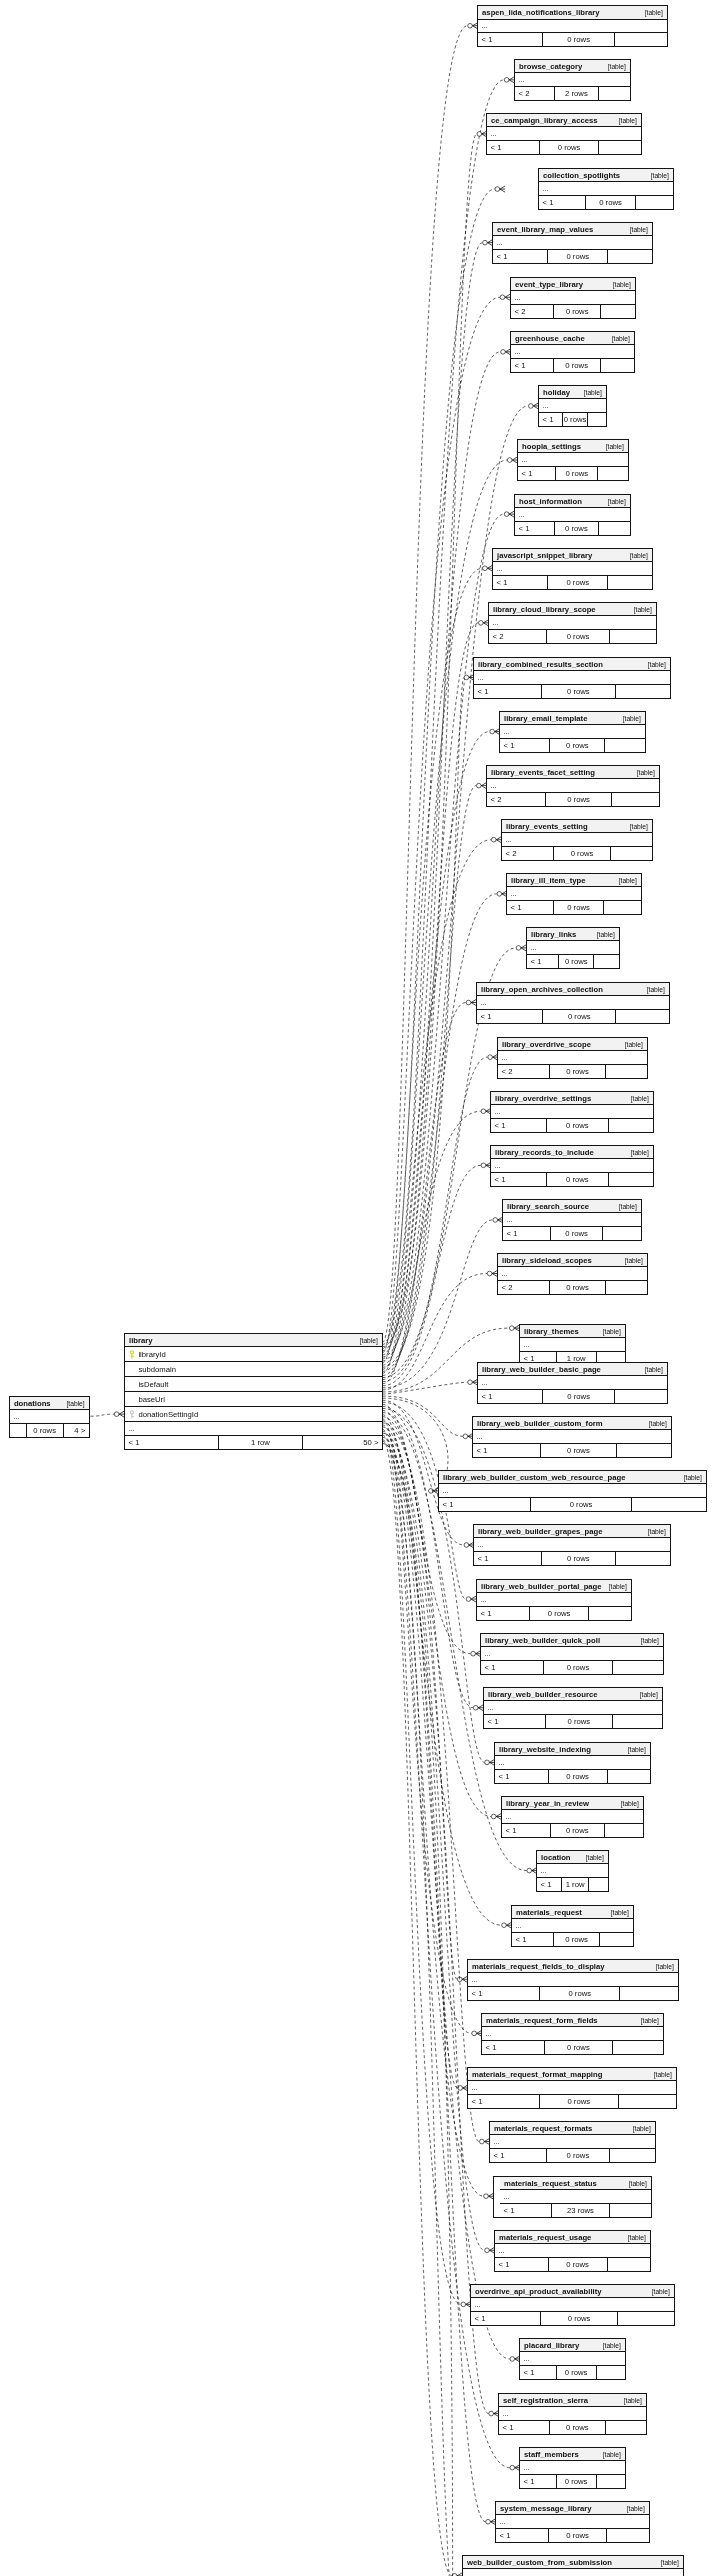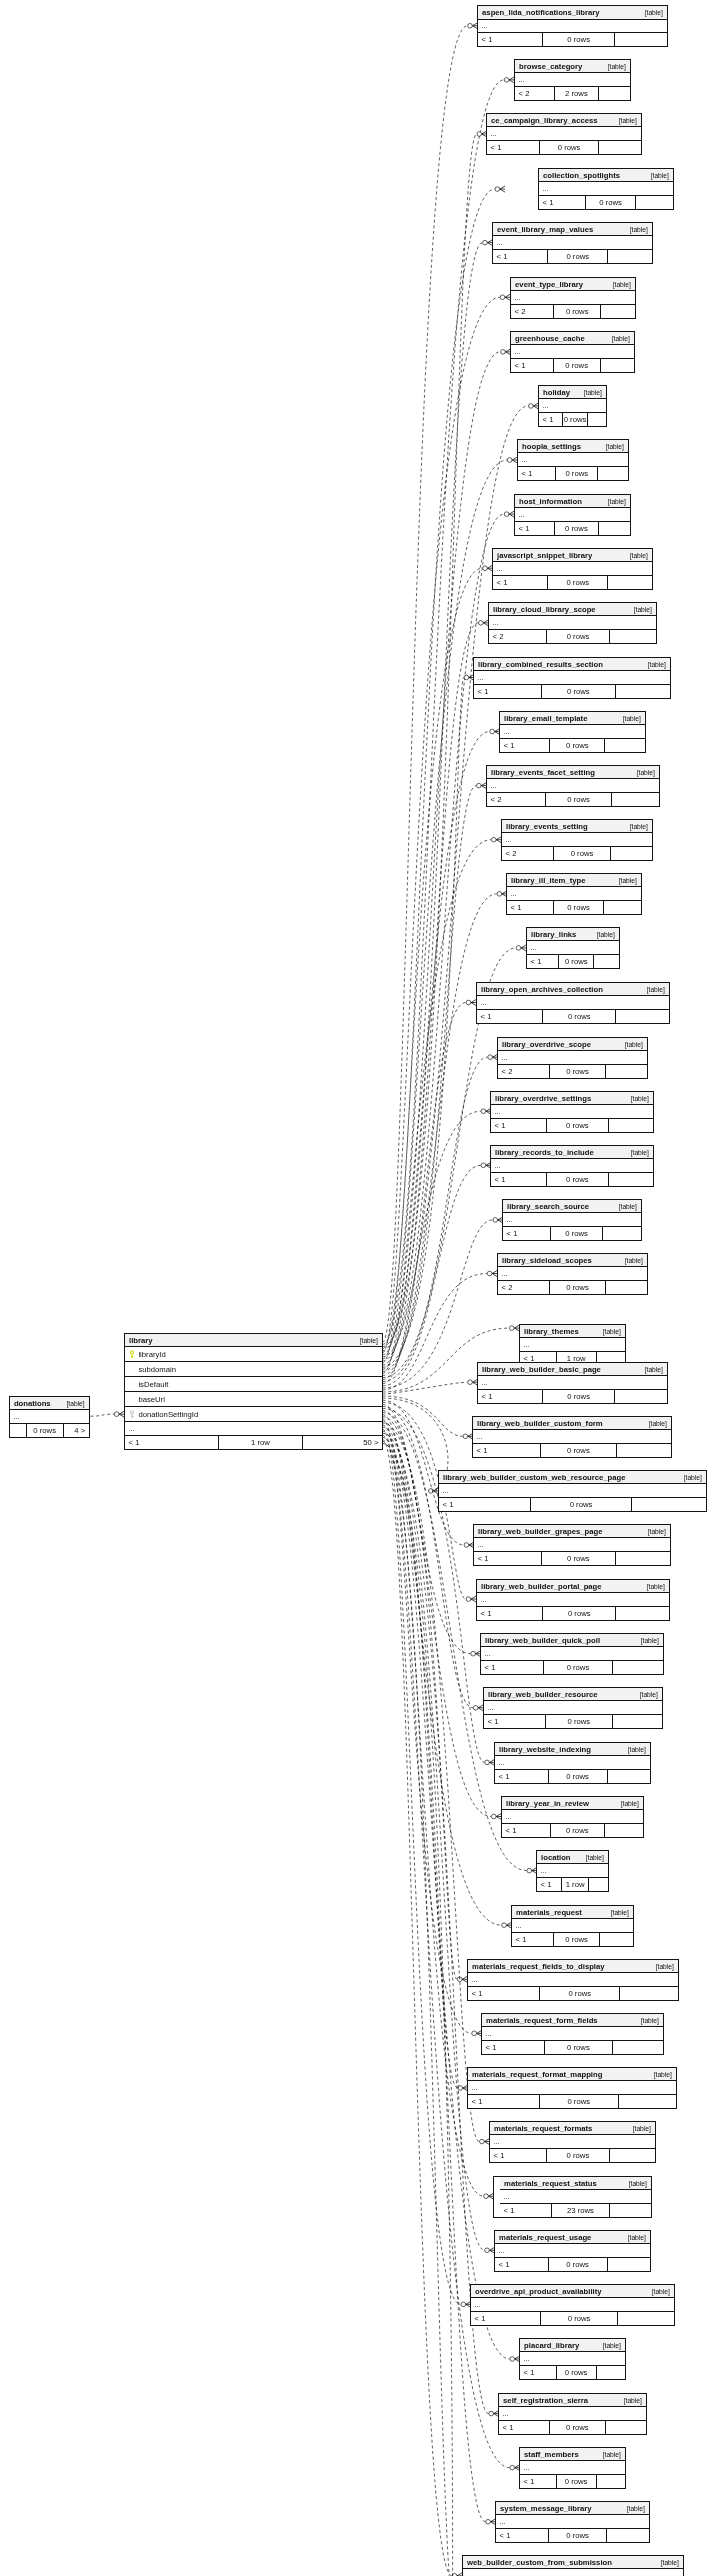--- a/index.html
+++ b/index.html
@@ -685,21 +685,21 @@
         <span class="ttl">library_web_builder_grapes_page</span>
         <span class="tag">[table]</span>
       </div>
       <div class="ellipsisrow">...</div>
       <div class="ftr">
         <span class="cell c0" style="width: 34%;">&lt; 1</span>
         <span class="cell c1" style="width: 38%;">0 rows</span>
         <span class="cell c2" style="width: 28%; flex: 1 1 0%;"></span>
       </div>
     </div>
-    <div class="node" style="left: 476px; top: 1579px; width: 194px;">
+    <div class="node" style="left: 476px; top: 1579px; width: 156px;">
       <div class="hdr">
         <span class="ttl">library_web_builder_portal_page</span>
         <span class="tag">[table]</span>
       </div>
       <div class="ellipsisrow">...</div>
       <div class="ftr">
         <span class="cell c0" style="width: 34%;">&lt; 1</span>
         <span class="cell c1" style="width: 38%;">0 rows</span>
         <span class="cell c2" style="width: 28%; flex: 1 1 0%;"></span>
       </div>

